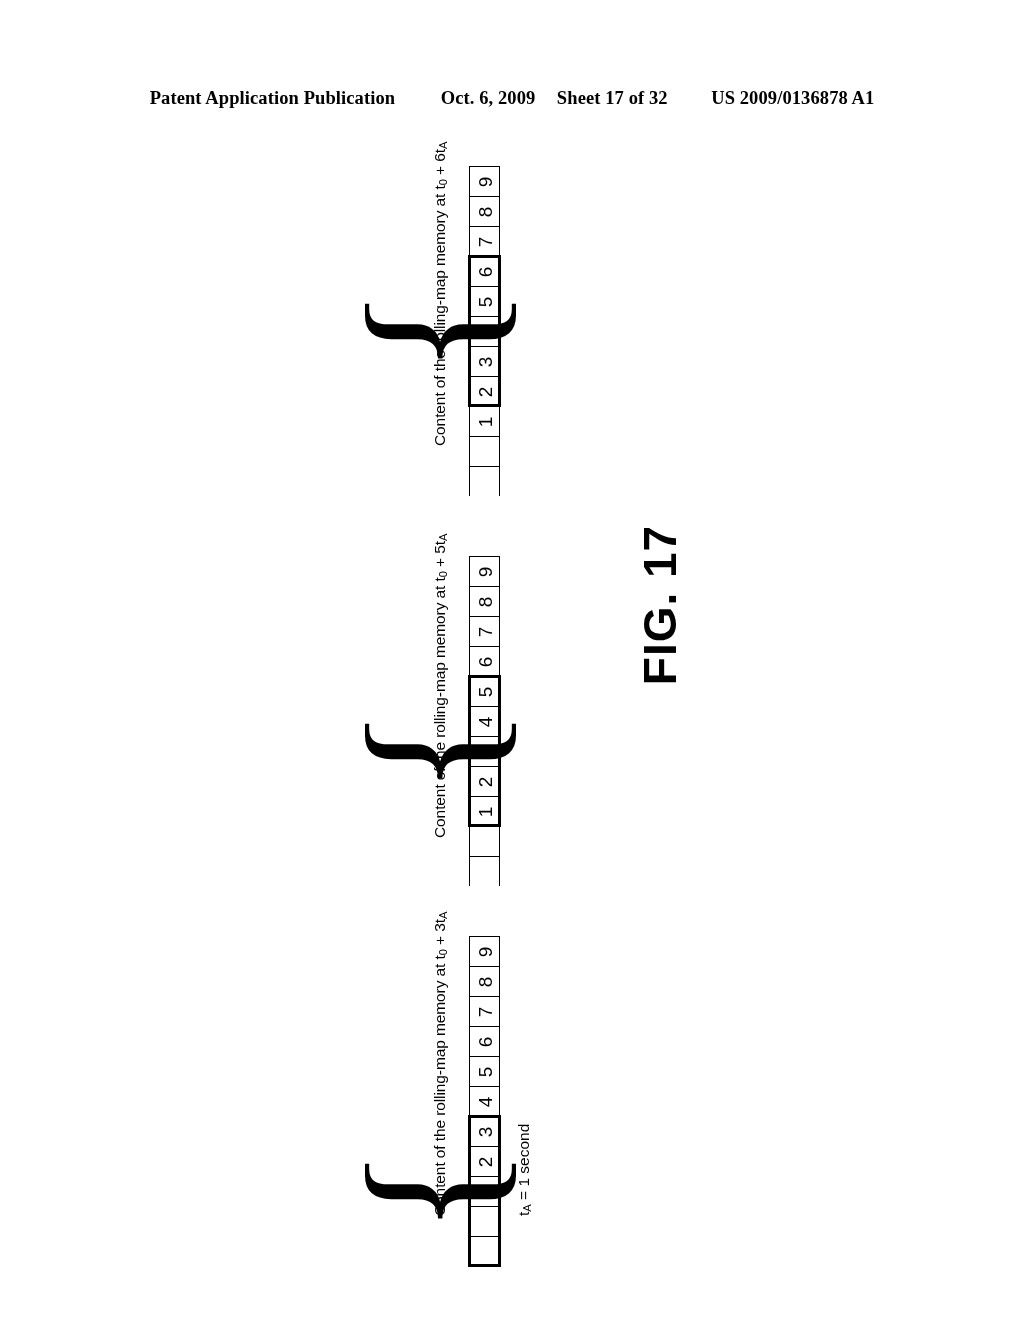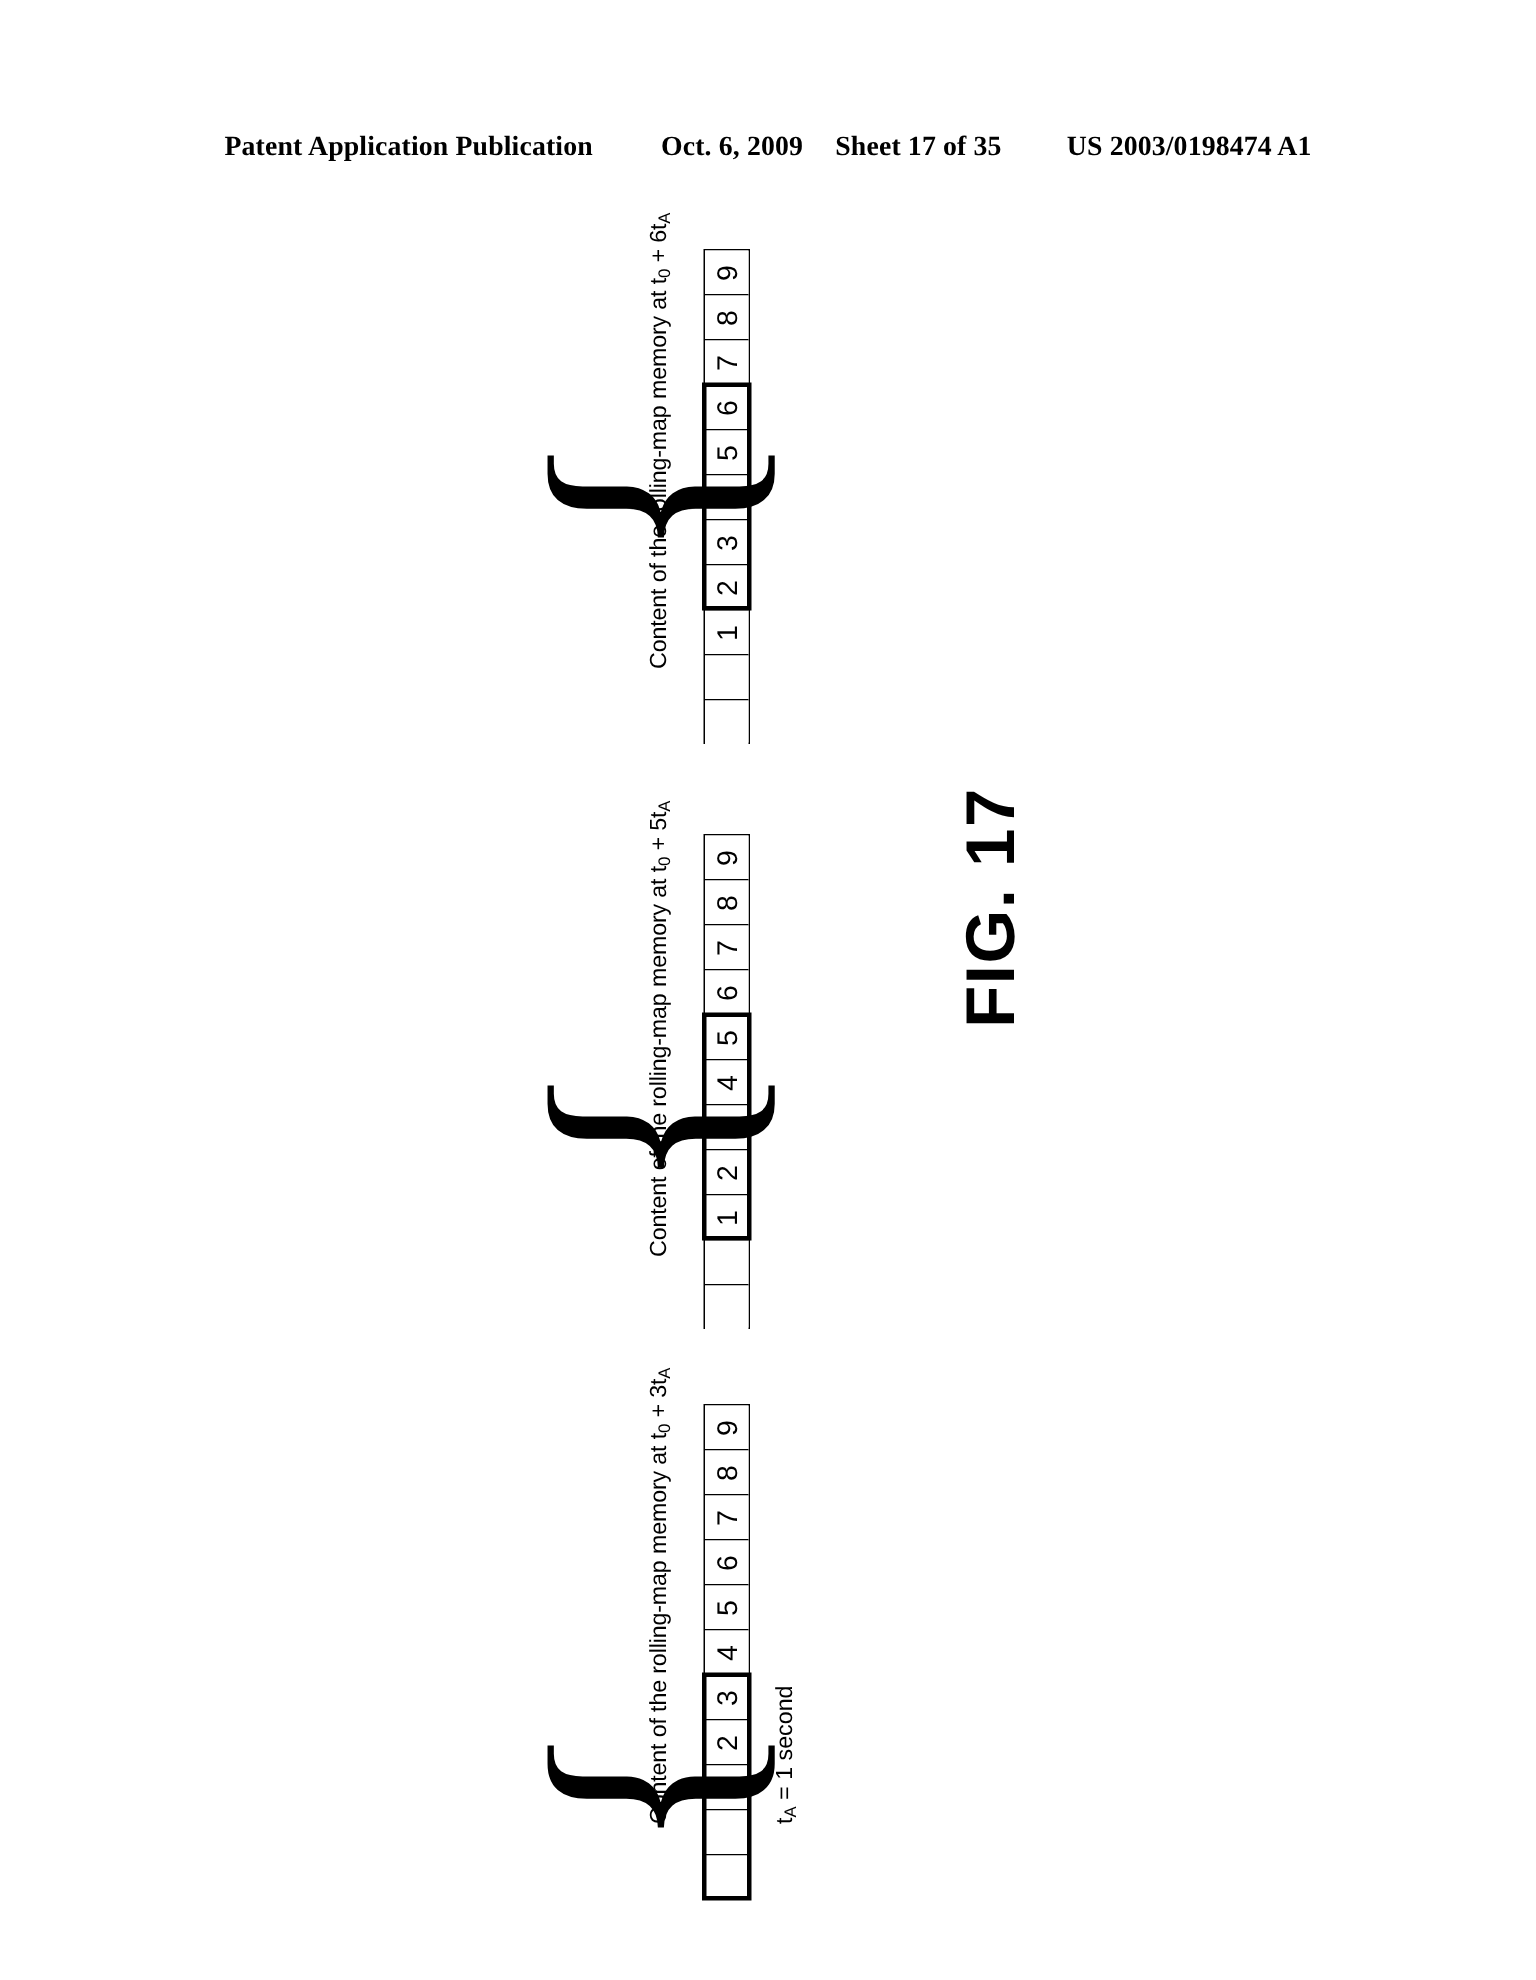--- a/index.html
+++ b/index.html
@@ -142,23 +142,23 @@
   }
 </style>
 </head>
 <body>
 
 <div id="page-header">
   <span class="hdr-seg">Patent Application Publication</span>
   <span class="gap-xl"></span>
   <span class="hdr-seg">Oct. 6, 2009</span>
   <span class="gap-sm"></span>
-  <span class="hdr-seg">Sheet 17 of 35</span>
+  <span class="hdr-seg">Sheet 17 of 32</span>
   <span class="gap-lg"></span>
-  <span class="hdr-seg">US 2003/0198474 A1</span>
+  <span class="hdr-seg">US 2009/0136878 A1</span>
 </div>
 
 <div id="fig-label">FIG. 17</div>
 
 <div id="diagrams-root">
     <div class="diagram">
       <div class="diagram-title" style="left: 432px; top: 446px;">Content of the rolling-map memory at t<sub>0</sub> + 6t<sub>A</sub></div>
       <div class="mem-column" style="left: 469px; top: 166px; height: 330px;">
         <div class="mem-cell">
           <span class="cell-label">9</span>

